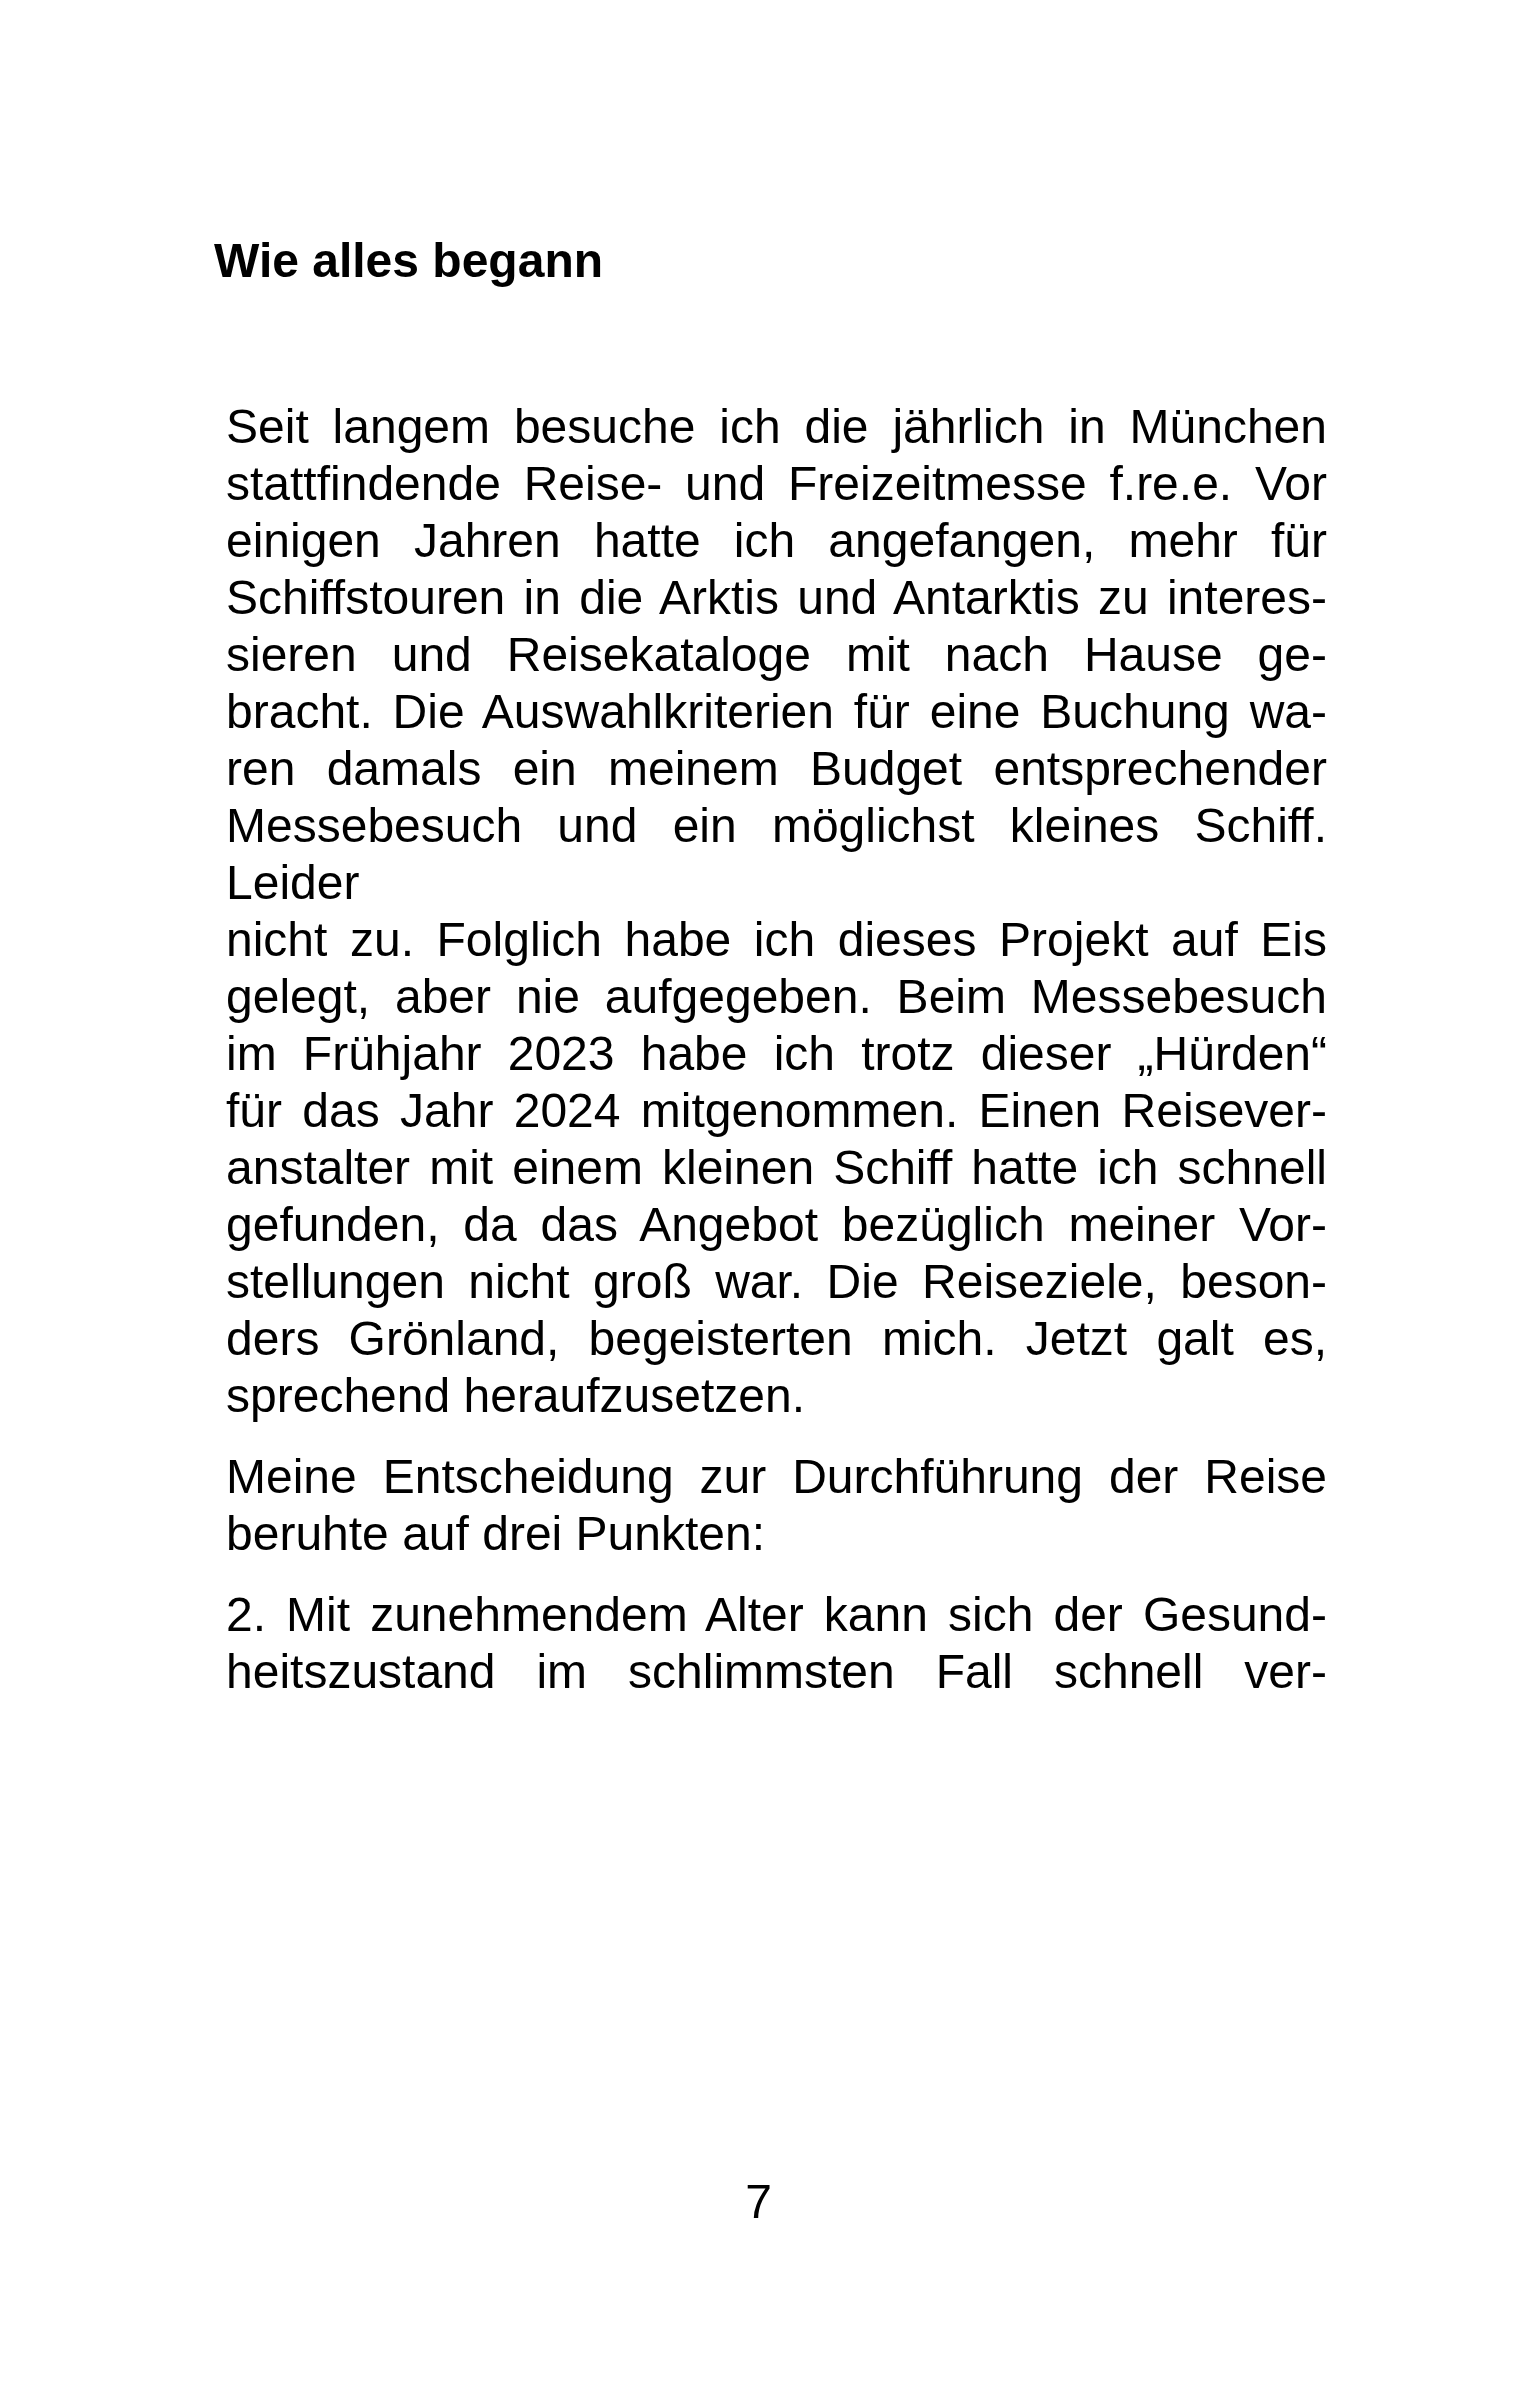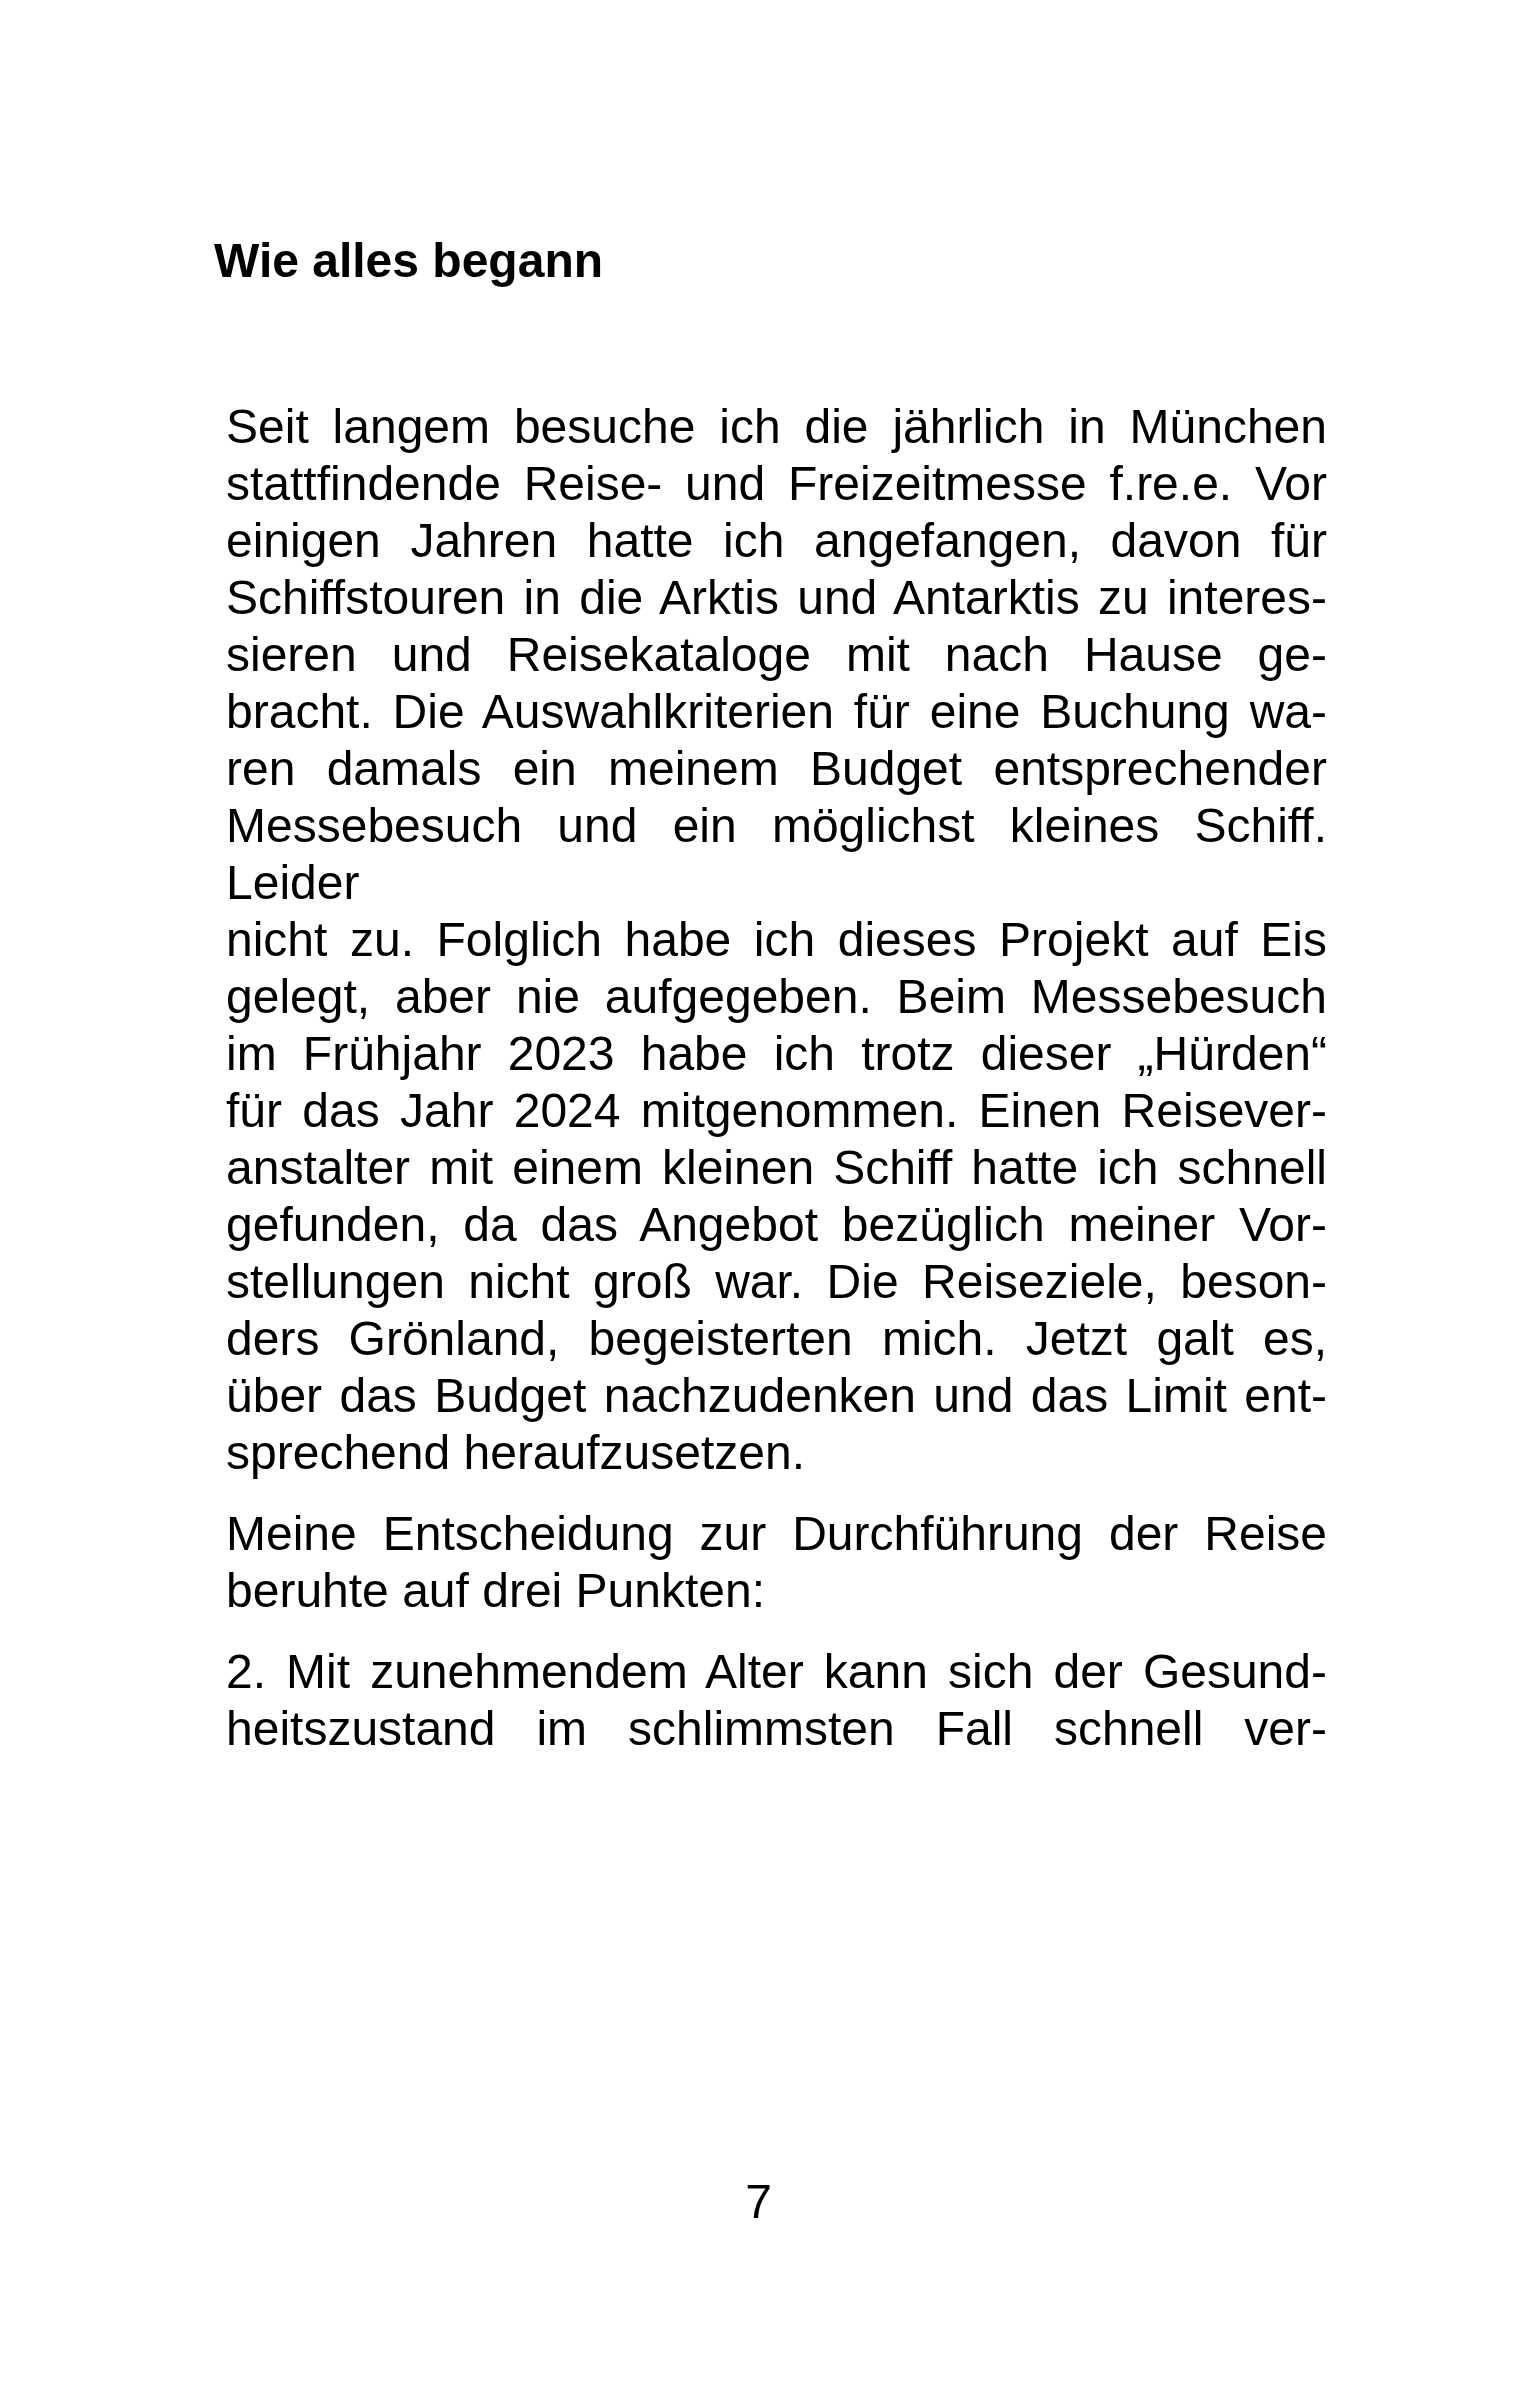--- a/index.html
+++ b/index.html
@@ -51,35 +51,34 @@
 </head>
 <body>
 
 <div class="page">
 
   <h1 class="heading">Wie alles begann</h1>
 
   <div class="para">
     <div class="line">Seit langem besuche ich die jährlich in München</div>
     <div class="line">stattfindende Reise- und Freizeitmesse f.re.e. Vor</div>
-    <div class="line">einigen Jahren hatte ich angefangen, davon für</div>
+    <div class="line">einigen Jahren hatte ich angefangen, mehr für</div>
     <div class="line">Schiffstouren in die Arktis und Antarktis zu interes-</div>
     <div class="line">sieren und Reisekataloge mit nach Hause ge-</div>
     <div class="line">bracht. Die Auswahlkriterien für eine Buchung wa-</div>
     <div class="line">ren damals ein meinem Budget entsprechender</div>
     <div class="line">Messebesuch und ein möglichst kleines Schiff. Leider</div>
     <div class="line">nicht zu. Folglich habe ich dieses Projekt auf Eis</div>
     <div class="line">gelegt, aber nie aufgegeben. Beim Messebesuch</div>
     <div class="line">im Frühjahr 2023 habe ich trotz dieser „Hürden“</div>
     <div class="line">für das Jahr 2024 mitgenommen. Einen Reisever-</div>
     <div class="line">anstalter mit einem kleinen Schiff hatte ich schnell</div>
     <div class="line">gefunden, da das Angebot bezüglich meiner Vor-</div>
     <div class="line">stellungen nicht groß war. Die Reiseziele, beson-</div>
     <div class="line">ders Grönland, begeisterten mich. Jetzt galt es,</div>
-    <div class="line">über das Budget nachzudenken und das Limit ent-</div>
     <div class="line last">sprechend heraufzusetzen.</div>
   </div>
 
   <div class="para">
     <div class="line">Meine Entscheidung zur Durchführung der Reise</div>
     <div class="line last">beruhte auf drei Punkten:</div>
   </div>
 
 
   <div class="para">

